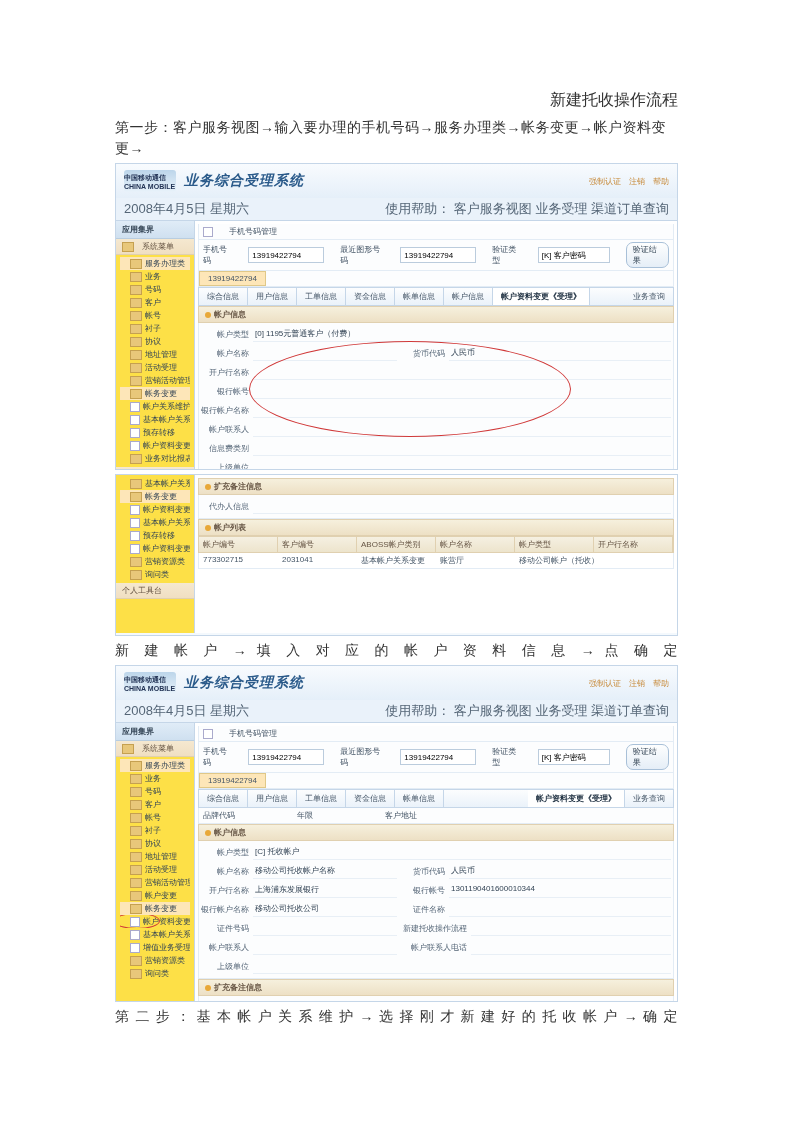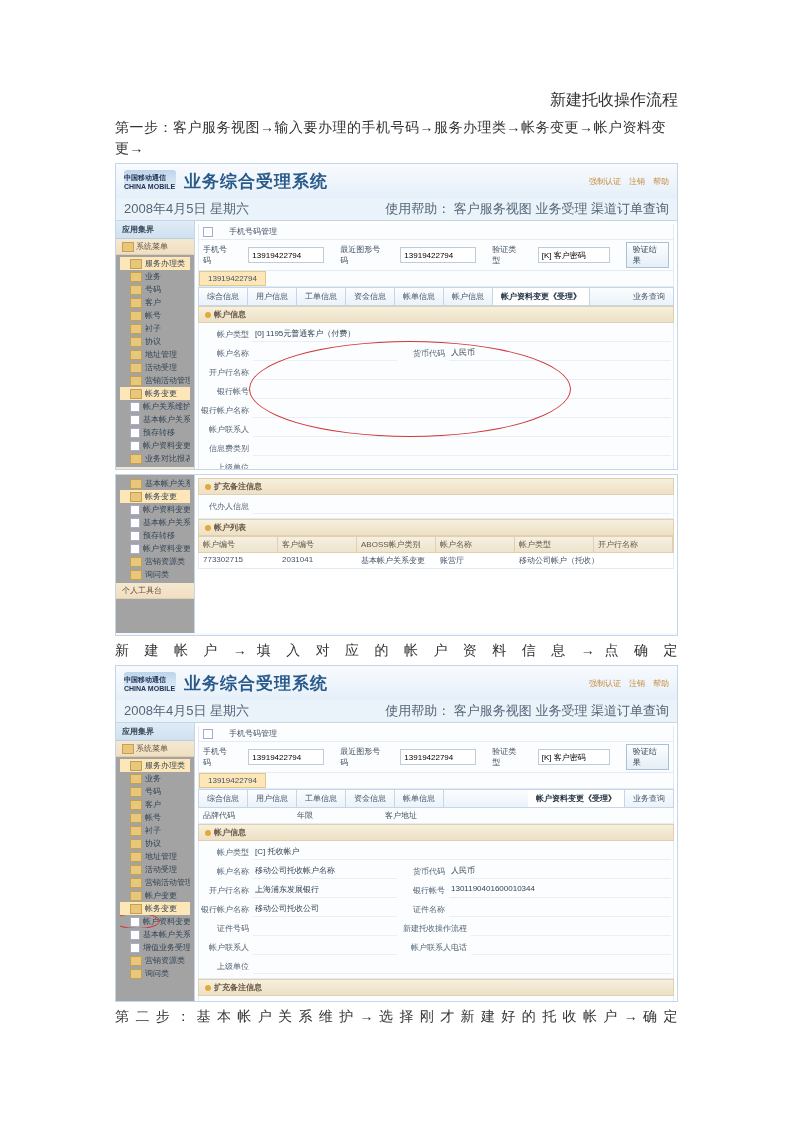--- a/index.html
+++ b/index.html
@@ -2,39 +2,39 @@
 <html><head>
 <meta charset="utf-8">
 <style>
 body{margin:0;background:#fff;font-family:SimSun,serif;font-size:14px;color:#333}
 .page{width:793px;margin:0 auto;padding:90px 115px 40px 115px;box-sizing:border-box}
 .title{text-align:right;font-size:16px;margin-bottom:6px}
 .step-text{font-size:14px;line-height:1.5;margin-bottom:4px;letter-spacing:0.5px}
 .shot{border:1px solid #c5d6e8;background:#f4f9fd;font-family:Arial,SimSun,sans-serif;font-size:9px;color:#456;margin-bottom:4px;overflow:hidden;position:relative}
 .gradbar{height:34px;background:linear-gradient(#f8fbfe,#e5eff9);display:flex;align-items:center;padding:0 8px;gap:8px}
 .logo{width:52px;height:22px;background:linear-gradient(#bcd5ea,#e8f2fa);border-radius:3px;display:flex;align-items:center;justify-content:center;color:#235;font-size:7px;font-weight:bold}
-.sys-title{color:#2a5a8a;font-size:17px;font-weight:bold;letter-spacing:1px}
+.sys-title{color:#2a5a8a;font-size:14px;font-weight:bold;font-style:italic;letter-spacing:1px}
 .top-links{margin-left:auto;color:#c78a3a;font-size:8px;display:flex;gap:8px}
 .date-row{background:#eaf2fa;padding:2px 8px;font-size:13px;color:#567;border-bottom:1px solid #c5d6e8}
 .main-row{display:flex}
-.sidebar{width:78px;background:#a3a3a3;border-right:1px solid #c5d6e8}
+.sidebar{width:78px;background:#fde047;border-right:1px solid #c5d6e8}
 .side-header{background:linear-gradient(#e0ecf7,#cfe0f0);padding:3px 6px;font-size:8px;color:#345;font-weight:bold;border-bottom:1px solid #b8cde0}
-.side-group{background:linear-gradient(#f5e8d0,#f0dfc2);padding:2px 6px;font-size:8px;color:#654;border-bottom:1px solid #e0d0b0;display:flex;align-items:center;gap:2px}
+.side-group{background:linear-gradient(#f5e8d0,#f0dfc2);padding:2px 6px;font-size:8px;color:#654;border-bottom:1px solid #e0d0b0;display:flex;align-items:center;gap:8px}
 .tree{padding:2px 4px;font-size:8px;color:#345}
 .tree-item{padding:1px 0 1px 10px;display:flex;align-items:center;gap:3px;white-space:nowrap;overflow:hidden}
 .tree-item.sel{background:#fde6b8}
 .fold-icon{width:10px;height:8px;background:#e8c77a;border:1px solid #c5a050;display:inline-block;flex:none}
 .doc-icon{width:8px;height:8px;background:#fff;border:1px solid #aac;display:inline-block;flex:none}
 .content{flex:1;background:#fff;padding:3px}
 .tabs{display:flex;border:1px solid #c5d6e8;background:linear-gradient(#fcfdfe,#eaf2fa);font-size:8px}
 .tab{padding:3px 8px;border-right:1px solid #c5d6e8;color:#456}
 .tab.active{background:#fff;color:#234;font-weight:bold}
 .row-line{display:flex;align-items:center;gap:16px;padding:2px 4px;font-size:8px;border:1px solid #e3ecf5;border-top:none;background:#fcfdfe}
 .row-line input{font-size:8px;border:1px solid #bcd;padding:1px 3px;background:#fff;height:12px}
-.btn-sm{border:1px solid #a8c0d8;background:linear-gradient(#fdfefe,#e5eef7);padding:1px 6px;font-size:8px;color:#345;border-radius:0}
+.btn-sm{border:1px solid #a8c0d8;background:linear-gradient(#fdfefe,#e5eef7);padding:1px 6px;font-size:8px;color:#345;border-radius:7px}
 .section-head{background:linear-gradient(#f6f0dd,#ede0c5);padding:2px 6px;font-size:8px;color:#654;font-weight:bold;border:1px solid #e0d0b0;display:flex;align-items:center;gap:3px}
 .orange-dot{width:6px;height:6px;background:#e8a838;border-radius:50%}
 .form-grid{border:1px solid #e3ecf5;border-top:none;background:#fcfdfe;padding:2px;position:relative}
 .form-row{display:flex;padding:2px 0;font-size:8px;align-items:center}
 .form-lbl{width:48px;color:#567;text-align:right;padding-right:4px}
 .form-val{flex:1;min-height:12px;border-bottom:1px solid #e8eff6;padding:1px 2px;color:#345}
 .ellipse{position:absolute;border:1px solid #d03838;border-radius:50%}
 .list-head{display:flex;background:linear-gradient(#f5f0e2,#ede4cc);font-size:8px;color:#654;border:1px solid #e0d0b0}
 .list-head>div{flex:1;padding:2px 4px;border-right:1px solid #e0d0b0}
 .list-row{display:flex;font-size:8px;border:1px solid #e3ecf5;border-top:none;background:#fff}

